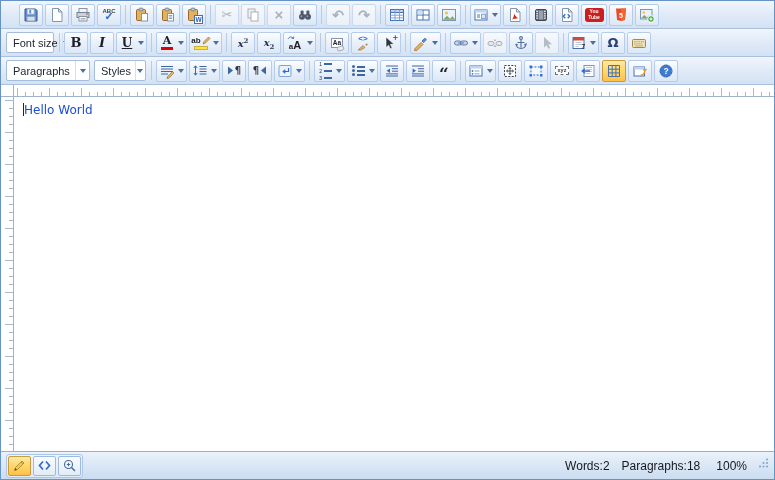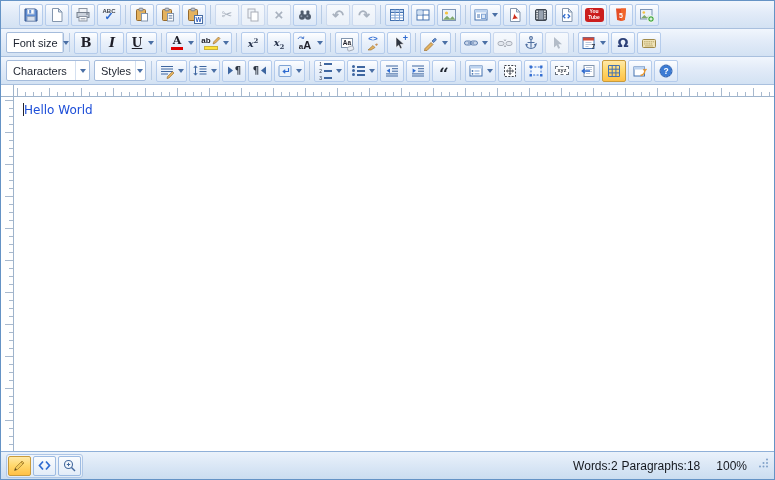--- a/index.html
+++ b/index.html
@@ -100,21 +100,21 @@
   .status{
     height:28px;flex:0 0 28px;border-top:1px solid #8FB0D8;
     background:linear-gradient(#EAF2FB,#DCE8F6 45%,#CBDDF0);
     display:flex;align-items:center;padding:0 5px;
   }
   .sgroup{display:flex;gap:2px;align-items:center;border:1px solid #AEC6E6;border-radius:3px;padding:1px;background:rgba(255,255,255,.4);}
   .sbtn{width:23px;height:20px;border:1px solid #9DBBE2;border-radius:2px;
         background:linear-gradient(#FAFCFE,#E2ECF8);display:flex;align-items:center;justify-content:center;}
   .sbtn.active{background:linear-gradient(#FFE9A8,#FFD96E 45%,#FFC046);border-color:#C89B3C;}
   .sright{margin-left:auto;display:flex;align-items:center;font-size:12px;color:#15181E;}
-  .swords{margin-right:4px;}
+  .swords{margin-right:12px;}
   .szoom{margin-left:16px;margin-right:10px;text-align:right;}
   .grip{align-self:flex-end;margin-bottom:2px;}
 </style>
 </head>
 <body>
 
 <div class="root">
 
   <div class="trow r1">
     <button class="btn">
@@ -328,21 +328,21 @@
             <circle cx="4.8" cy="5.5" r="1.3" fill="#F5C242"></circle>
             <path d="M2 11.3l3.4-3.4 2.6 2.6 2-2 2.5 2.8z" fill="#7FA86B"></path>
             <circle cx="12" cy="12" r="3.3" fill="#3FA73F" stroke="#FFF"></circle>
             <path d="M12 10.4v3.2M10.4 12h3.2" stroke="#FFF" stroke-width="1.2"></path>
           </svg>
         </span>
       </button>
   </div>
 
   <div class="trow">
-    <div class="combo" style="width:58px;">
+    <div class="combo" style="width:48px;">
       <span class="clabel">Font size</span>
       <span class="cbtn">
           <span class="arr"></span>
         </span>
     </div>
 
     <div class="sep"></div>
 
     <button class="btn">
         <span class="ic gB">B</span>
@@ -515,21 +515,21 @@
               <rect x="9.6" y="8.2" width="1.6" height="1.4"></rect>
               <rect x="4" y="10.3" width="8" height="1.2"></rect>
             </g>
           </svg>
         </span>
       </button>
   </div>
 
   <div class="trow">
     <div class="combo" style="width:84px;">
-      <span class="clabel">Characters</span>
+      <span class="clabel">Paragraphs</span>
       <span class="cbtn">
           <span class="arr"></span>
         </span>
     </div>
     <div class="combo" style="width:52px;">
       <span class="clabel">Styles</span>
       <span class="cbtn">
           <span class="arr"></span>
         </span>
     </div>

